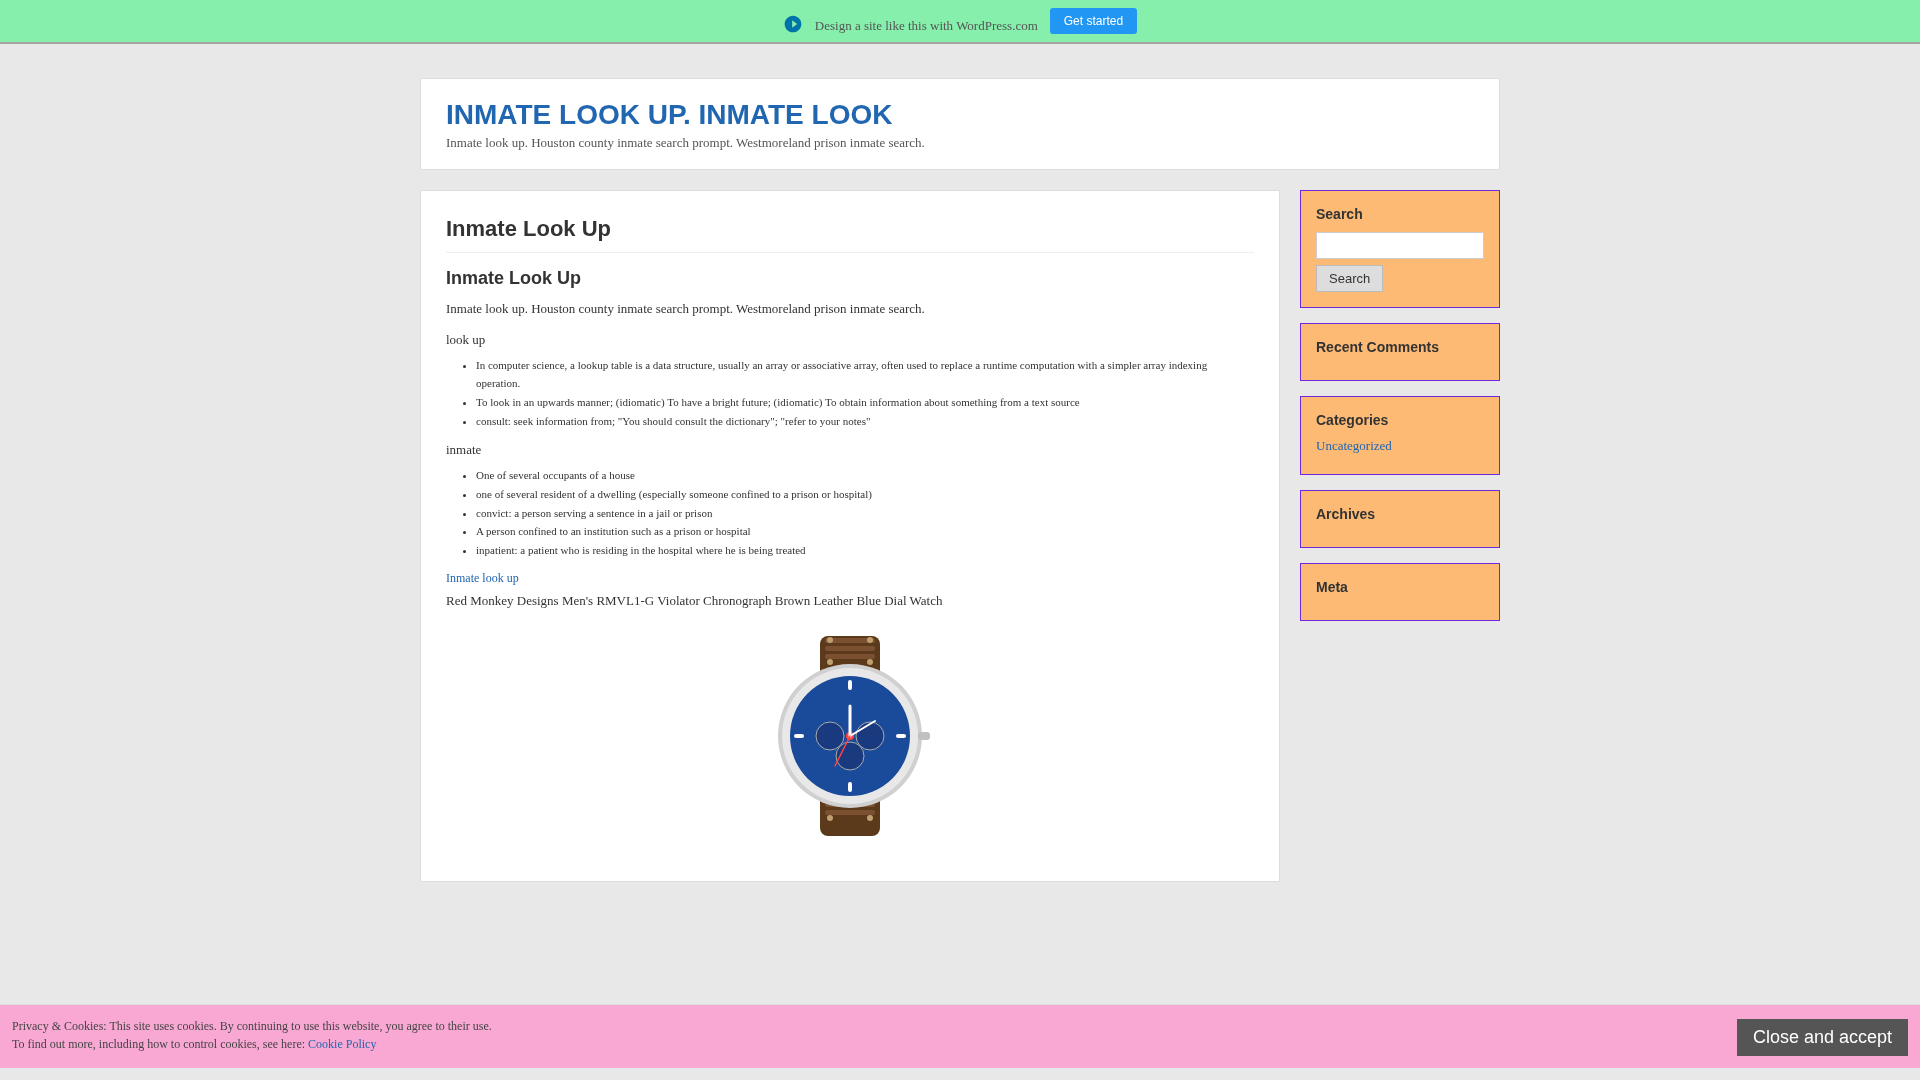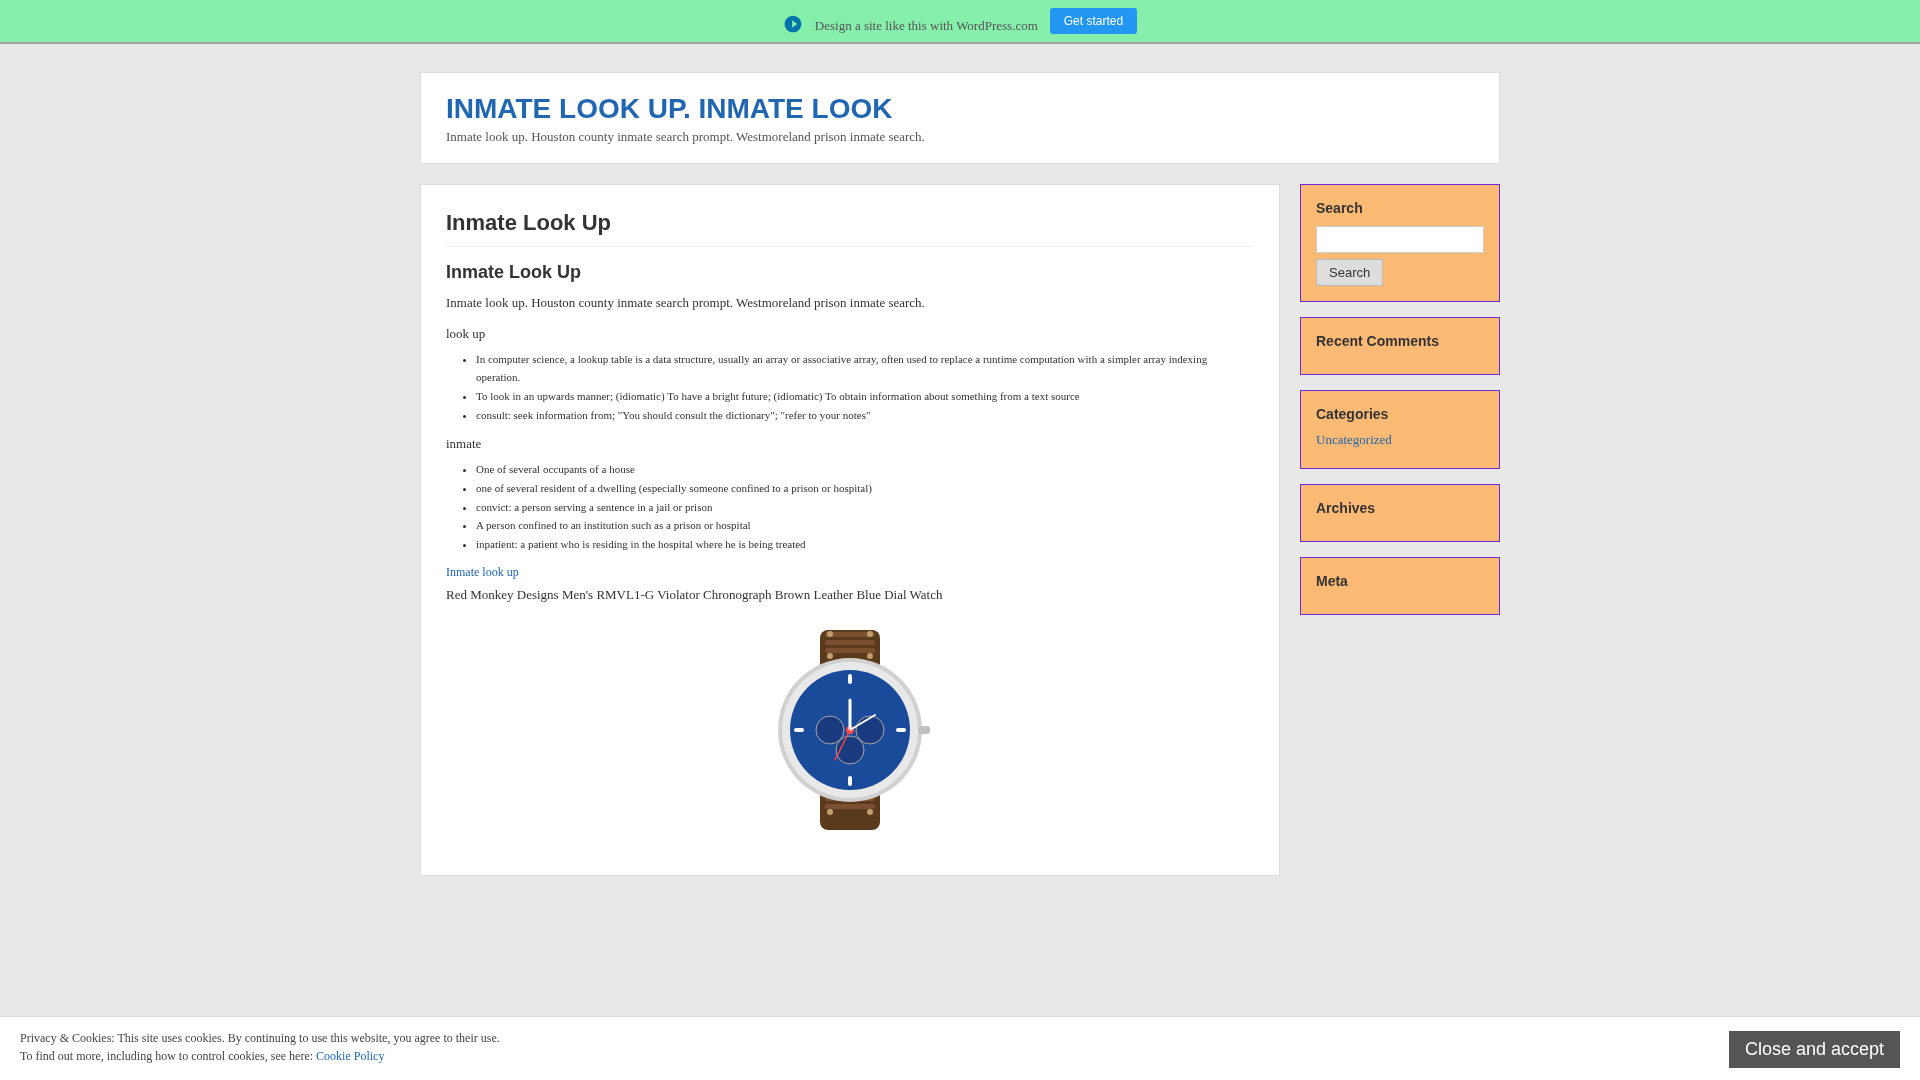--- a/index.html
+++ b/index.html
@@ -36,21 +36,21 @@
       border: none;
       padding: 6px 14px;
       border-radius: 3px;
       cursor: pointer;
       font-size: 12px;
     }
 
     
     .site-wrapper {
       max-width: 1100px;
-      margin: 8px auto;
+      margin: 14px auto;
       padding: 20px 10px;
     }
 
     
     .site-header {
       background: #fff;
       border: 1px solid #ddd;
       padding: 20px 25px 18px;
       margin-bottom: 20px;
     }
@@ -178,26 +178,26 @@
       margin-bottom: 5px;
     }
     .sidebar-widget ul li a {
       font-size: 13px;
       color: #2166b0;
     }
 
     
     .cookie-banner {
       position: fixed;
-      bottom: 0;
+      bottom: 12px;
       left: 0;
       right: 0;
-      background: #ffffff;
+      background: #f9a8d4;
       border-top: 1px solid #ddd;
-      padding: 12px 20px;
+      padding: 12px 12px;
       display: flex;
       align-items: flex-start;
       justify-content: space-between;
       font-size: 12px;
       color: #444;
       z-index: 1000;
     }
     .cookie-text {
       max-width: 900px;
       line-height: 1.5;

